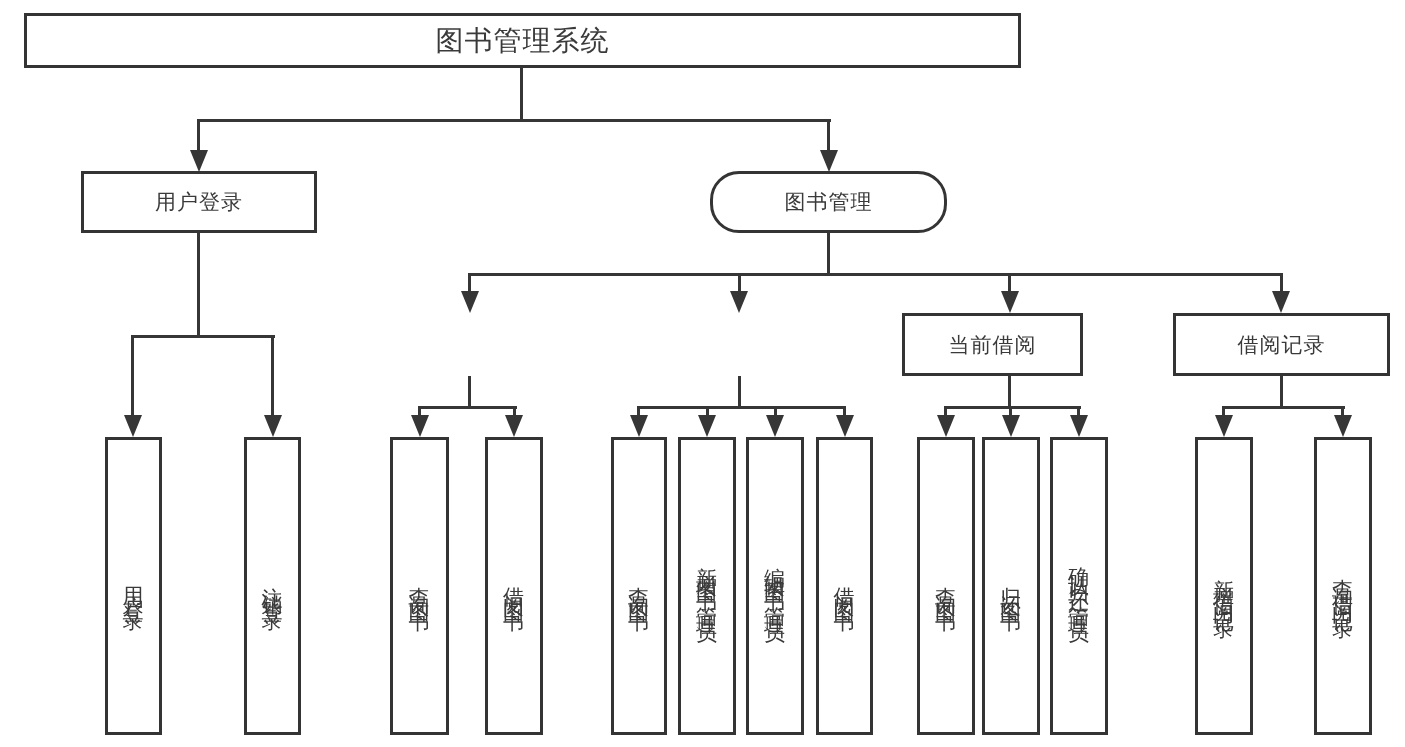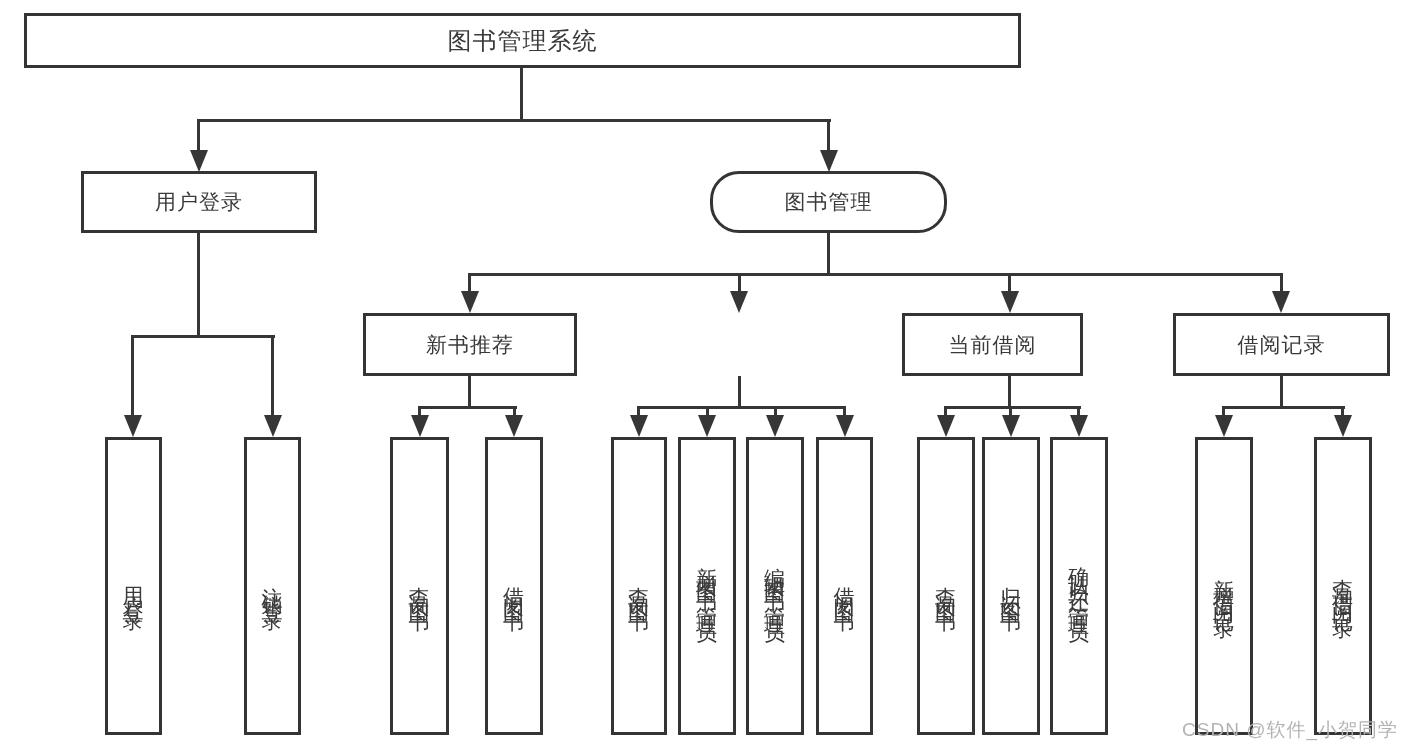--- a/index.html
+++ b/index.html
@@ -19,21 +19,21 @@
     display: flex;
     align-items: center;
     justify-content: center;
     color: #3a3a3a;
   }
   .box .lbl {
     font-size: 21px;
     letter-spacing: 1px;
     white-space: nowrap;
   }
-  .root .lbl { font-size: 24px; }
+  .root .lbl { font-size: 28px; }
   .vbox .lbl {
     writing-mode: vertical-rl;
     text-orientation: mixed;
     letter-spacing: 8px;
     line-height: 1;
     font-size: 21px;
   }
   .hline, .vline {
     position: absolute;
     background: #363636;
@@ -125,23 +125,20 @@
     <span class="lbl">图书管理系统</span>
   </div>
 
   <div class="box" style="left:81px; top:171px; width:236px; height:62px;">
     <span class="lbl">用户登录</span>
   </div>
   <div class="box" style="left:710px; top:171px; width:237px; height:62px;border-radius:29px;">
     <span class="lbl">图书管理</span>
   </div>
 
-  <div class="box" style="left:363px; top:313px; width:214px; height:63px;">
-    <span class="lbl">新书推荐</span>
-  </div>
   <div class="box" style="left:902px; top:313px; width:181px; height:63px;">
     <span class="lbl">当前借阅</span>
   </div>
   <div class="box" style="left:1173px; top:313px; width:217px; height:63px;">
     <span class="lbl">借阅记录</span>
   </div>
 
   <div class="box vbox" style="left:105px; top:437px; width:57px; height:298px;">
     <span class="lbl">用户登录</span>
   </div>
@@ -179,15 +176,14 @@
     <span class="lbl">确认归还（管理员）</span>
   </div>
 
   <div class="box vbox" style="left:1195px; top:437px; width:58px; height:298px;">
     <span class="lbl">新增借阅记录</span>
   </div>
   <div class="box vbox" style="left:1314px; top:437px; width:58px; height:298px;">
     <span class="lbl">查询借阅记录</span>
   </div>
 
-  <div class="watermark">CSDN @软件_小贺同学</div>
 
 </div>
 
 </body></html>

